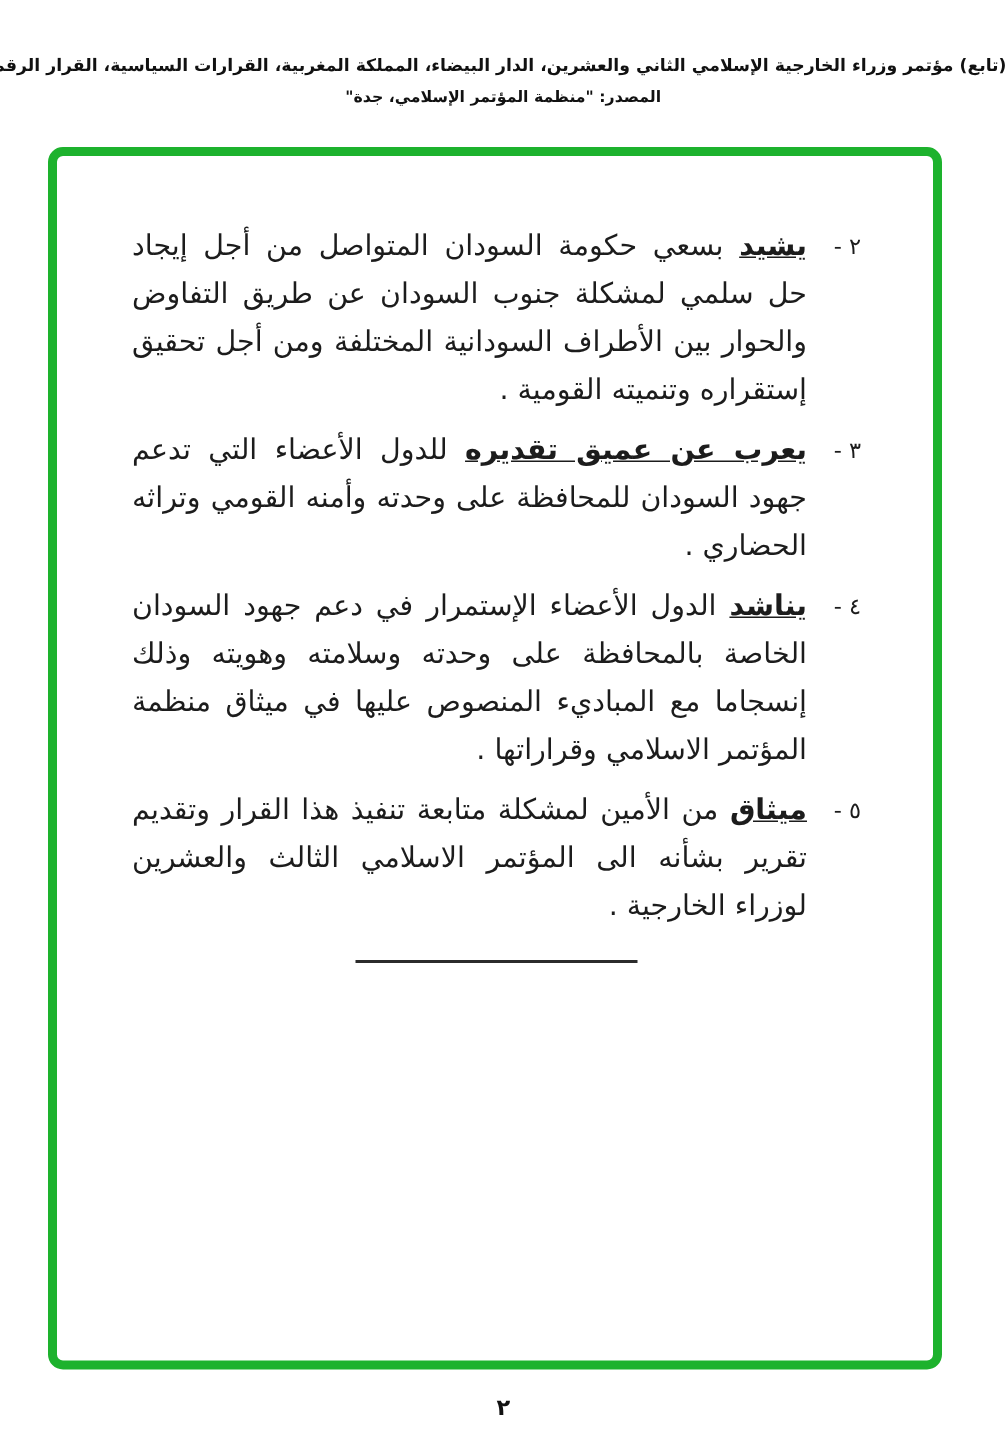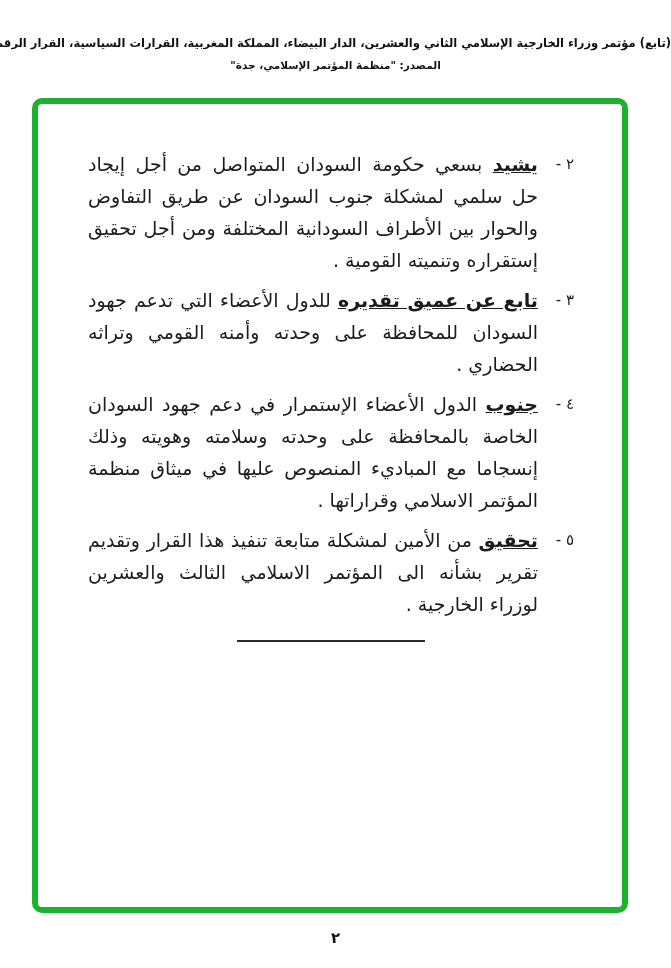--- a/index.html
+++ b/index.html
@@ -104,31 +104,31 @@
   <div class="frame">
     <div class="content">
 
       <div class="clause">
         <span class="clause-num">٢ -</span>
         <p class="clause-body"><span class="lead">يشيد</span> <span>بسعي حكومة السودان المتواصل من أجل إيجاد حل سلمي لمشكلة جنوب السودان عن طريق التفاوض والحوار بين الأطراف السودانية المختلفة ومن أجل تحقيق إستقراره وتنميته القومية .</span></p>
       </div>
 
       <div class="clause">
         <span class="clause-num">٣ -</span>
-        <p class="clause-body"><span class="lead">تابع عن عميق تقديره</span> <span>للدول الأعضاء التي تدعم جهود السودان للمحافظة على وحدته وأمنه القومي وتراثه الحضاري .</span></p>
+        <p class="clause-body"><span class="lead">يعرب عن عميق تقديره</span> <span>للدول الأعضاء التي تدعم جهود السودان للمحافظة على وحدته وأمنه القومي وتراثه الحضاري .</span></p>
       </div>
 
       <div class="clause">
         <span class="clause-num">٤ -</span>
-        <p class="clause-body"><span class="lead">جنوب</span> <span>الدول الأعضاء الإستمرار في دعم جهود السودان الخاصة بالمحافظة على وحدته وسلامته وهويته وذلك إنسجاما مع المباديء المنصوص عليها في ميثاق منظمة المؤتمر الاسلامي وقراراتها .</span></p>
+        <p class="clause-body"><span class="lead">يناشد</span> <span>الدول الأعضاء الإستمرار في دعم جهود السودان الخاصة بالمحافظة على وحدته وسلامته وهويته وذلك إنسجاما مع المباديء المنصوص عليها في ميثاق منظمة المؤتمر الاسلامي وقراراتها .</span></p>
       </div>
 
       <div class="clause">
         <span class="clause-num">٥ -</span>
-        <p class="clause-body"><span class="lead">تحقيق</span> <span>من الأمين لمشكلة متابعة تنفيذ هذا القرار وتقديم تقرير بشأنه الى المؤتمر الاسلامي الثالث والعشرين لوزراء الخارجية .</span></p>
+        <p class="clause-body"><span class="lead">ميثاق</span> <span>من الأمين لمشكلة متابعة تنفيذ هذا القرار وتقديم تقرير بشأنه الى المؤتمر الاسلامي الثالث والعشرين لوزراء الخارجية .</span></p>
       </div>
 
       <div class="divider"></div>
 
     </div>
   </div>
 
   <div class="page-number">٢</div>
 
 </div>

